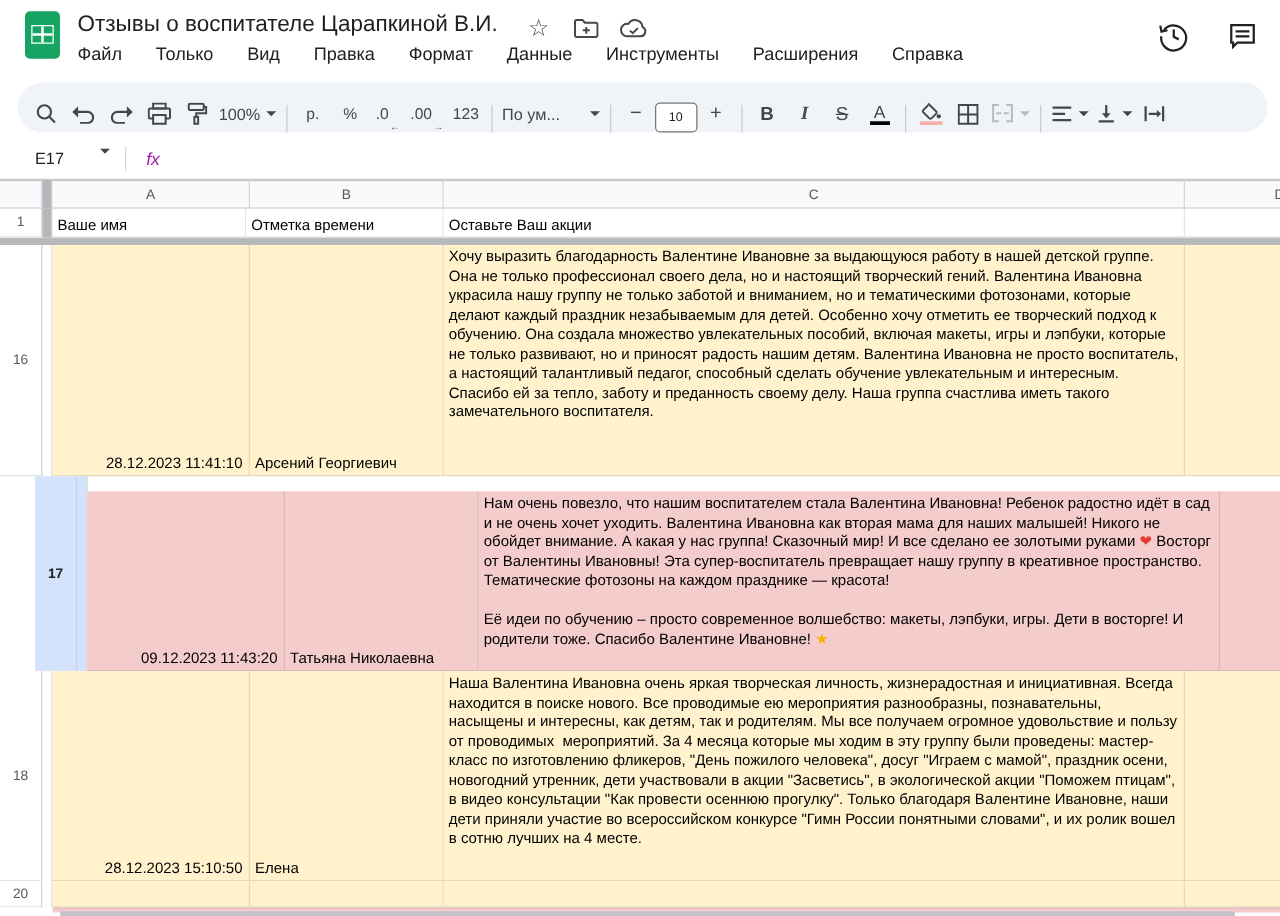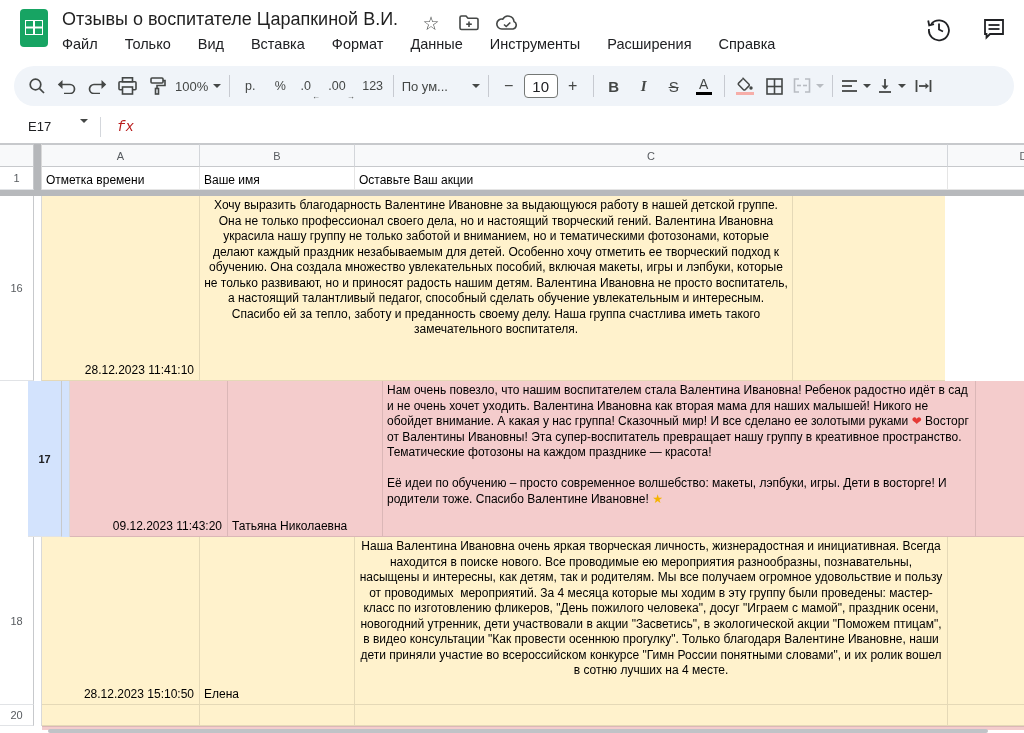--- a/index.html
+++ b/index.html
@@ -15,65 +15,65 @@
   #title { position:absolute; left:62px; top:9px; font-size:18px; color:#1f1f1f; white-space:nowrap; }
   .doc-icons { position:absolute; left:420px; top:12px; display:flex; gap:16px; align-items:center; color:#444746; }
   .doc-icons .ic { width:22px; height:22px; display:flex; align-items:center; justify-content:center; }
   .star-glyph { font-size:19px; color:#444746; line-height:1; }
   #menubar { position:absolute; left:62px; top:36px; display:flex; gap:27px; font-size:14.5px; color:#202124; }
   .menu-item { cursor:default; }
   .top-right { position:absolute; right:18px; top:16px; display:flex; gap:30px; align-items:center; }
 
   
   #toolbar { position:absolute; left:14px; top:66px; width:1000px; height:40px;
-    background:#f0f4f9; border-radius:21px; display:flex; align-items:center; padding:0 8px; }
+    background:#f0f4f9; border-radius:21px; display:flex; align-items:flex-end; padding:0 8px; }
   .tbtn { height:30px; min-width:30px; border-radius:4px; display:flex; align-items:center;
     justify-content:center; color:#444746; font-size:13px; gap:2px; padding:0 3px; }
   .tsep { width:1px; height:22px; background:#c7cad1; margin:0 5px; flex:0 0 auto; }
   .caret { width:0; height:0; border-left:4px solid transparent; border-right:4px solid transparent;
     border-top:4.5px solid #444746; display:inline-block; margin-left:3px; }
   .caret.dis { border-top-color:#b8bcc2; }
   .tb-letter { font-size:15px; color:#444746; }
   .bold-b { font-weight:bold; }
   .ital-i { font-style:italic; font-family:"Liberation Serif",serif; font-weight:bold; }
   .strike-s { text-decoration:line-through; }
   .tc-a { display:flex; flex-direction:column; align-items:center; line-height:1; }
   .tc-a .bar { width:16px; height:3px; margin-top:1px; }
   .numfmt { font-size:12.5px; color:#444746; letter-spacing:0; }
   .tiny-arrow { font-size:8px; margin-left:-1px; align-self:flex-end; }
   #fontsize-box { width:34px; height:24px; border:1px solid #747775; border-radius:4px;
-    background:#fff; text-align:center; font-size:15px; color:#202124; }
+    background:#fff; text-align:center; font-size:10px; color:#202124; }
 
   
   #formulabar { position:absolute; left:0; top:110px; width:1024px; height:34px; background:#fff;
     border-bottom:1px solid #c7c9cc; display:flex; align-items:center; }
   #namebox { width:100px; padding-left:28px; font-size:13px; color:#202124; display:flex; align-items:flex-start; gap:26px; }
-  #fx { font-style:italic; color:#b91c1c; font-size:14px; font-family:Liberation Mono, monospace; margin-left:16px; }
+  #fx { font-style:italic; color:#a21caf; font-size:14px; font-family:Liberation Sans, sans-serif; margin-left:16px; }
   .fbar-sep { width:1px; height:20px; background:#d4d7dc; }
 
   
   #grid { position:absolute; left:0; top:144px; width:1024px; height:589px; overflow:hidden; }
   .g-row { display:flex; width:1100px; }
   .rowhdr { flex:0 0 34px; background:#fff; display:flex; align-items:center; justify-content:center;
     font-size:11px; color:#575b5f; border-bottom:1px solid #e1e3e6; border-right:1px solid #c7c9cc; }
   .fstrip { flex:0 0 8px; background:#fff; border-right:1px solid #d9d9d9; }
   .cell { border-right:1px solid rgba(0,0,0,0.10); border-bottom:1px solid rgba(0,0,0,0.10);
     overflow:hidden; font-size:12px; color:#000; }
   .cA { flex:0 0 158px; } .cB { flex:0 0 155px; } .cC { flex:0 0 593px; } .cD { flex:0 0 152px; border-right:none; }
   .colhdr { height:23px; }
   .colhdr .hcell { background:#f8f9fa; color:#575b5f; font-size:11px; display:flex; align-items:center;
     justify-content:center; border-right:1px solid #d3d6da; border-bottom:1px solid #c7c9cc; border-top:1px solid #c7c9cc; }
   .colhdr .corner { background:#f8f9fa; border-bottom:1px solid #c7c9cc; border-top:1px solid #c7c9cc; }
   .colhdr .fstrip { background:#b5b7ba; }
   .hrow1 { height:23px; }
   .hrow1 .cell { background:#fff; display:flex; align-items:flex-end; padding:2px 4px; }
   .hrow1 .fstrip { background:#b5b7ba; }
   #frozen-div { height:6px; background:#b7b9bc; width:1024px; }
-  .bg-yellow { background:#fff2cc;text-align:center; }
-  .bg-pink  { background:#f4cccc; }
+  .bg-yellow { background:#fff2cc; }
+  .bg-pink  { background:#f4cccc;margin-top:12px; }
   .data-row .cA { display:flex; align-items:flex-end; justify-content:flex-end; padding:3px 5px; }
   .data-row .cB { display:flex; align-items:flex-end; padding:3px 4px; }
   .data-row .cC { padding:2px 4px; line-height:15.5px; white-space:pre-wrap; }
   .rh-selected { background:#d3e3fd !important; color:#202124; font-weight:bold;margin-left:28px; }
   .fs-selected { background:#d3e3fd !important; }
   .em-red { color:#e53935; } .em-gold { color:#f5b400; }
 
   #r16 { height:185px; } #r17 { height:156px; } #r18 { height:168px; } #r19 { height:21px; }
   #r20sliver { position:absolute; left:0; bottom:0; width:1024px; height:7px; background:#fff; }
   #r20sliver .pink { position:absolute; left:42px; top:0; width:982px; height:4px; background:#f4cccc; border-top:1px solid rgba(0,0,0,0.10); }
@@ -112,21 +112,21 @@
         <svg class="ic-svg" width="22" height="16" viewBox="0 0 22 16">
           <path d="M6 14 a5 5 0 1 1 .8-9.9 A6 6 0 0 1 18 6.5 A4 4 0 0 1 17 14 Z" fill="none" stroke="#444746" stroke-width="1.6"></path>
           <polyline points="8,9.5 10.2,11.5 14.3,7.5" fill="none" stroke="#444746" stroke-width="1.6"></polyline>
         </svg>
       </span>
     </div>
     <div id="menubar">
       <span class="menu-item">Файл</span>
       <span class="menu-item">Только</span>
       <span class="menu-item">Вид</span>
-      <span class="menu-item">Вставка</span>
+      <span class="menu-item">Правка</span>
       <span class="menu-item">Формат</span>
       <span class="menu-item">Данные</span>
       <span class="menu-item">Инструменты</span>
       <span class="menu-item">Расширения</span>
       <span class="menu-item">Справка</span>
     </div>
     <div class="top-right">
       <span>
         <svg class="ic-svg" width="26" height="26" viewBox="0 0 26 26">
           <path d="M5.2 8 A10 10 0 1 1 3 13" fill="none" stroke="#202124" stroke-width="1.8"></path>
@@ -287,32 +287,33 @@
       <div class="fstrip"></div>
       <div class="hcell cA">A</div>
       <div class="hcell cB">B</div>
       <div class="hcell cC">C</div>
       <div class="hcell cD">D</div>
     </div>
 
     <div class="g-row hrow1">
       <div class="rowhdr">1</div>
       <div class="fstrip"></div>
+      <div class="cell cB">Ваше имя</div>
       <div class="cell cA">Отметка времени</div>
-      <div class="cell cB">Ваше имя</div>
       <div class="cell cC">Оставьте Ваш акции</div>
       <div class="cell cD"></div>
     </div>
 
     <div id="frozen-div"></div>
 
     <div class="g-row data-row" id="r16">
       <div class="rowhdr">16</div>
       <div class="fstrip"></div>
       <div class="cell cA bg-yellow">28.12.2023 11:41:10</div>
+      <div class="cell cB bg-yellow">Арсений Георгиевич</div>
       <div class="cell cC bg-yellow">Хочу выразить благодарность Валентине Ивановне за выдающуюся работу в нашей детской группе. Она не только профессионал своего дела, но и настоящий творческий гений. Валентина Ивановна украсила нашу группу не только заботой и вниманием, но и тематическими фотозонами, которые делают каждый праздник незабываемым для детей. Особенно хочу отметить ее творческий подход к обучению. Она создала множество увлекательных пособий, включая макеты, игры и лэпбуки, которые не только развивают, но и приносят радость нашим детям. Валентина Ивановна не просто воспитатель, а настоящий талантливый педагог, способный сделать обучение увлекательным и интересным.
 Спасибо ей за тепло, заботу и преданность своему делу. Наша группа счастлива иметь такого замечательного воспитателя.</div>
       <div class="cell cD bg-yellow"></div>
     </div>
 
     <div class="g-row data-row" id="r17">
       <div class="rowhdr rh-selected">17</div>
       <div class="fstrip fs-selected"></div>
       <div class="cell cA bg-pink">09.12.2023 11:43:20</div>
       <div class="cell cB bg-pink">Татьяна Николаевна</div>

